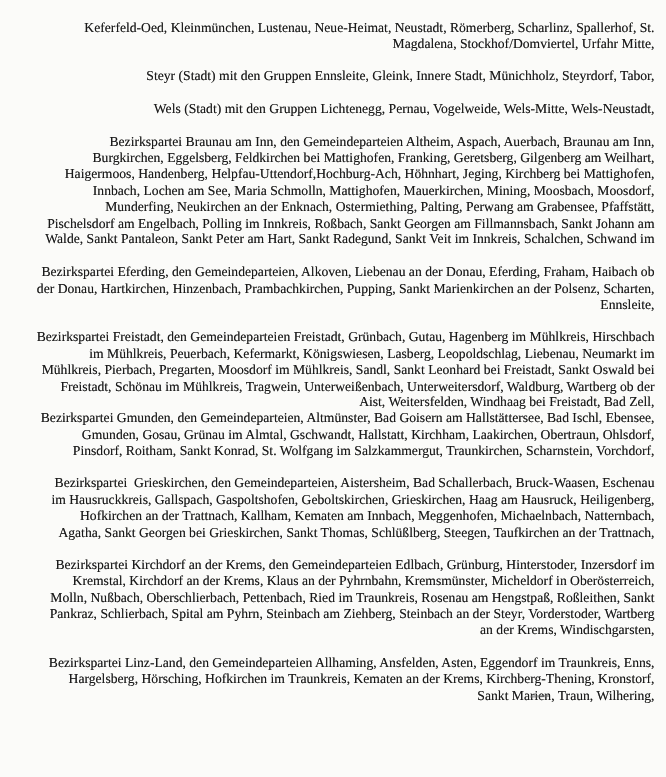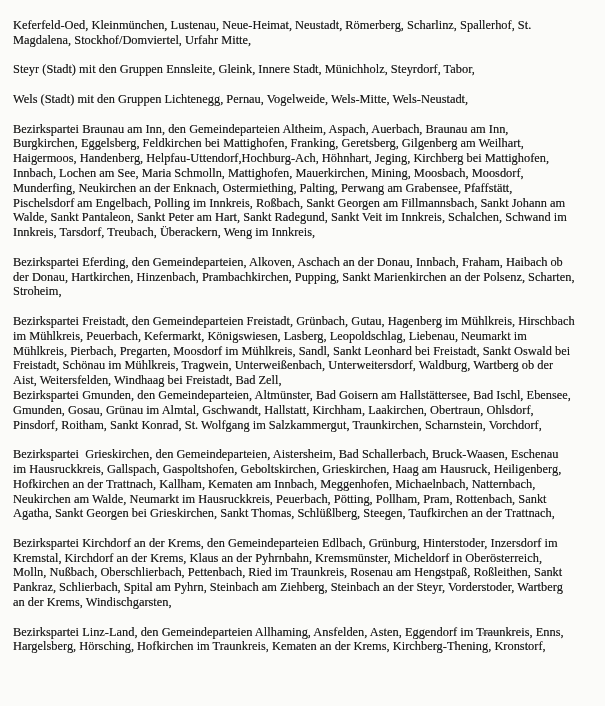--- a/index.html
+++ b/index.html
@@ -26,20 +26,21 @@
     text-shadow: 0 0 0.3px rgba(20,20,20,0.55);
   }
   .paragraph {
     margin: 0 0 14.8px 0;
   }
   .paragraph:last-child {
     margin-bottom: 0;
   }
   .line {
     white-space: pre;
+    text-align: right;
   }
   .artifact {
     position: absolute;
     left: 482px;
     top: 632px;
     width: 17px;
     height: 1.6px;
     background: #6a6a6a;
     opacity: 0.55;
     transform: rotate(-2deg);
@@ -61,50 +62,49 @@
         <div class="line">Wels (Stadt) mit den Gruppen Lichtenegg, Pernau, Vogelweide, Wels-Mitte, Wels-Neustadt,</div>
       </div>
       <div class="paragraph">
         <div class="line">Bezirkspartei Braunau am Inn, den Gemeindeparteien Altheim, Aspach, Auerbach, Braunau am Inn,</div>
         <div class="line">Burgkirchen, Eggelsberg, Feldkirchen bei Mattighofen, Franking, Geretsberg, Gilgenberg am Weilhart,</div>
         <div class="line">Haigermoos, Handenberg, Helpfau-Uttendorf,Hochburg-Ach, Höhnhart, Jeging, Kirchberg bei Mattighofen,</div>
         <div class="line">Innbach, Lochen am See, Maria Schmolln, Mattighofen, Mauerkirchen, Mining, Moosbach, Moosdorf,</div>
         <div class="line">Munderfing, Neukirchen an der Enknach, Ostermiething, Palting, Perwang am Grabensee, Pfaffstätt,</div>
         <div class="line">Pischelsdorf am Engelbach, Polling im Innkreis, Roßbach, Sankt Georgen am Fillmannsbach, Sankt Johann am</div>
         <div class="line">Walde, Sankt Pantaleon, Sankt Peter am Hart, Sankt Radegund, Sankt Veit im Innkreis, Schalchen, Schwand im</div>
-        <div class="line">Innkreis, Tarsdorf, Treubach, Überackern, Weng im Innkreis,</div>
       </div>
       <div class="paragraph">
-        <div class="line">Bezirkspartei Eferding, den Gemeindeparteien, Alkoven, Aschach an der Donau, Innbach, Fraham, Haibach ob</div>
+        <div class="line">Bezirkspartei Eferding, den Gemeindeparteien, Alkoven, Liebenau an der Donau, Eferding, Fraham, Haibach ob</div>
         <div class="line">der Donau, Hartkirchen, Hinzenbach, Prambachkirchen, Pupping, Sankt Marienkirchen an der Polsenz, Scharten,</div>
-        <div class="line">Stroheim,</div>
+        <div class="line">Ennsleite,</div>
       </div>
       <div class="paragraph">
         <div class="line">Bezirkspartei Freistadt, den Gemeindeparteien Freistadt, Grünbach, Gutau, Hagenberg im Mühlkreis, Hirschbach</div>
         <div class="line">im Mühlkreis, Peuerbach, Kefermarkt, Königswiesen, Lasberg, Leopoldschlag, Liebenau, Neumarkt im</div>
         <div class="line">Mühlkreis, Pierbach, Pregarten, Moosdorf im Mühlkreis, Sandl, Sankt Leonhard bei Freistadt, Sankt Oswald bei</div>
         <div class="line">Freistadt, Schönau im Mühlkreis, Tragwein, Unterweißenbach, Unterweitersdorf, Waldburg, Wartberg ob der</div>
         <div class="line">Aist, Weitersfelden, Windhaag bei Freistadt, Bad Zell,</div>
         <div class="line">Bezirkspartei Gmunden, den Gemeindeparteien, Altmünster, Bad Goisern am Hallstättersee, Bad Ischl, Ebensee,</div>
         <div class="line">Gmunden, Gosau, Grünau im Almtal, Gschwandt, Hallstatt, Kirchham, Laakirchen, Obertraun, Ohlsdorf,</div>
         <div class="line">Pinsdorf, Roitham, Sankt Konrad, St. Wolfgang im Salzkammergut, Traunkirchen, Scharnstein, Vorchdorf,</div>
       </div>
       <div class="paragraph">
         <div class="line">Bezirkspartei  Grieskirchen, den Gemeindeparteien, Aistersheim, Bad Schallerbach, Bruck-Waasen, Eschenau</div>
         <div class="line">im Hausruckkreis, Gallspach, Gaspoltshofen, Geboltskirchen, Grieskirchen, Haag am Hausruck, Heiligenberg,</div>
         <div class="line">Hofkirchen an der Trattnach, Kallham, Kematen am Innbach, Meggenhofen, Michaelnbach, Natternbach,</div>
-        <div class="line">Neukirchen am Walde, Neumarkt im Hausruckkreis, Peuerbach, Pötting, Pollham, Pram, Rottenbach, Sankt</div>
         <div class="line">Agatha, Sankt Georgen bei Grieskirchen, Sankt Thomas, Schlüßlberg, Steegen, Taufkirchen an der Trattnach,</div>
       </div>
       <div class="paragraph">
         <div class="line">Bezirkspartei Kirchdorf an der Krems, den Gemeindeparteien Edlbach, Grünburg, Hinterstoder, Inzersdorf im</div>
         <div class="line">Kremstal, Kirchdorf an der Krems, Klaus an der Pyhrnbahn, Kremsmünster, Micheldorf in Oberösterreich,</div>
         <div class="line">Molln, Nußbach, Oberschlierbach, Pettenbach, Ried im Traunkreis, Rosenau am Hengstpaß, Roßleithen, Sankt</div>
         <div class="line">Pankraz, Schlierbach, Spital am Pyhrn, Steinbach am Ziehberg, Steinbach an der Steyr, Vorderstoder, Wartberg</div>
         <div class="line">an der Krems, Windischgarsten,</div>
       </div>
       <div class="paragraph">
         <div class="line">Bezirkspartei Linz-Land, den Gemeindeparteien Allhaming, Ansfelden, Asten, Eggendorf im Traunkreis, Enns,</div>
         <div class="line">Hargelsberg, Hörsching, Hofkirchen im Traunkreis, Kematen an der Krems, Kirchberg-Thening, Kronstorf,</div>
+        <div class="line">Sankt Marien, Traun, Wilhering,</div>
       </div>
     </div>
   <div class="artifact"></div>
 </div>
 
 </body></html>

